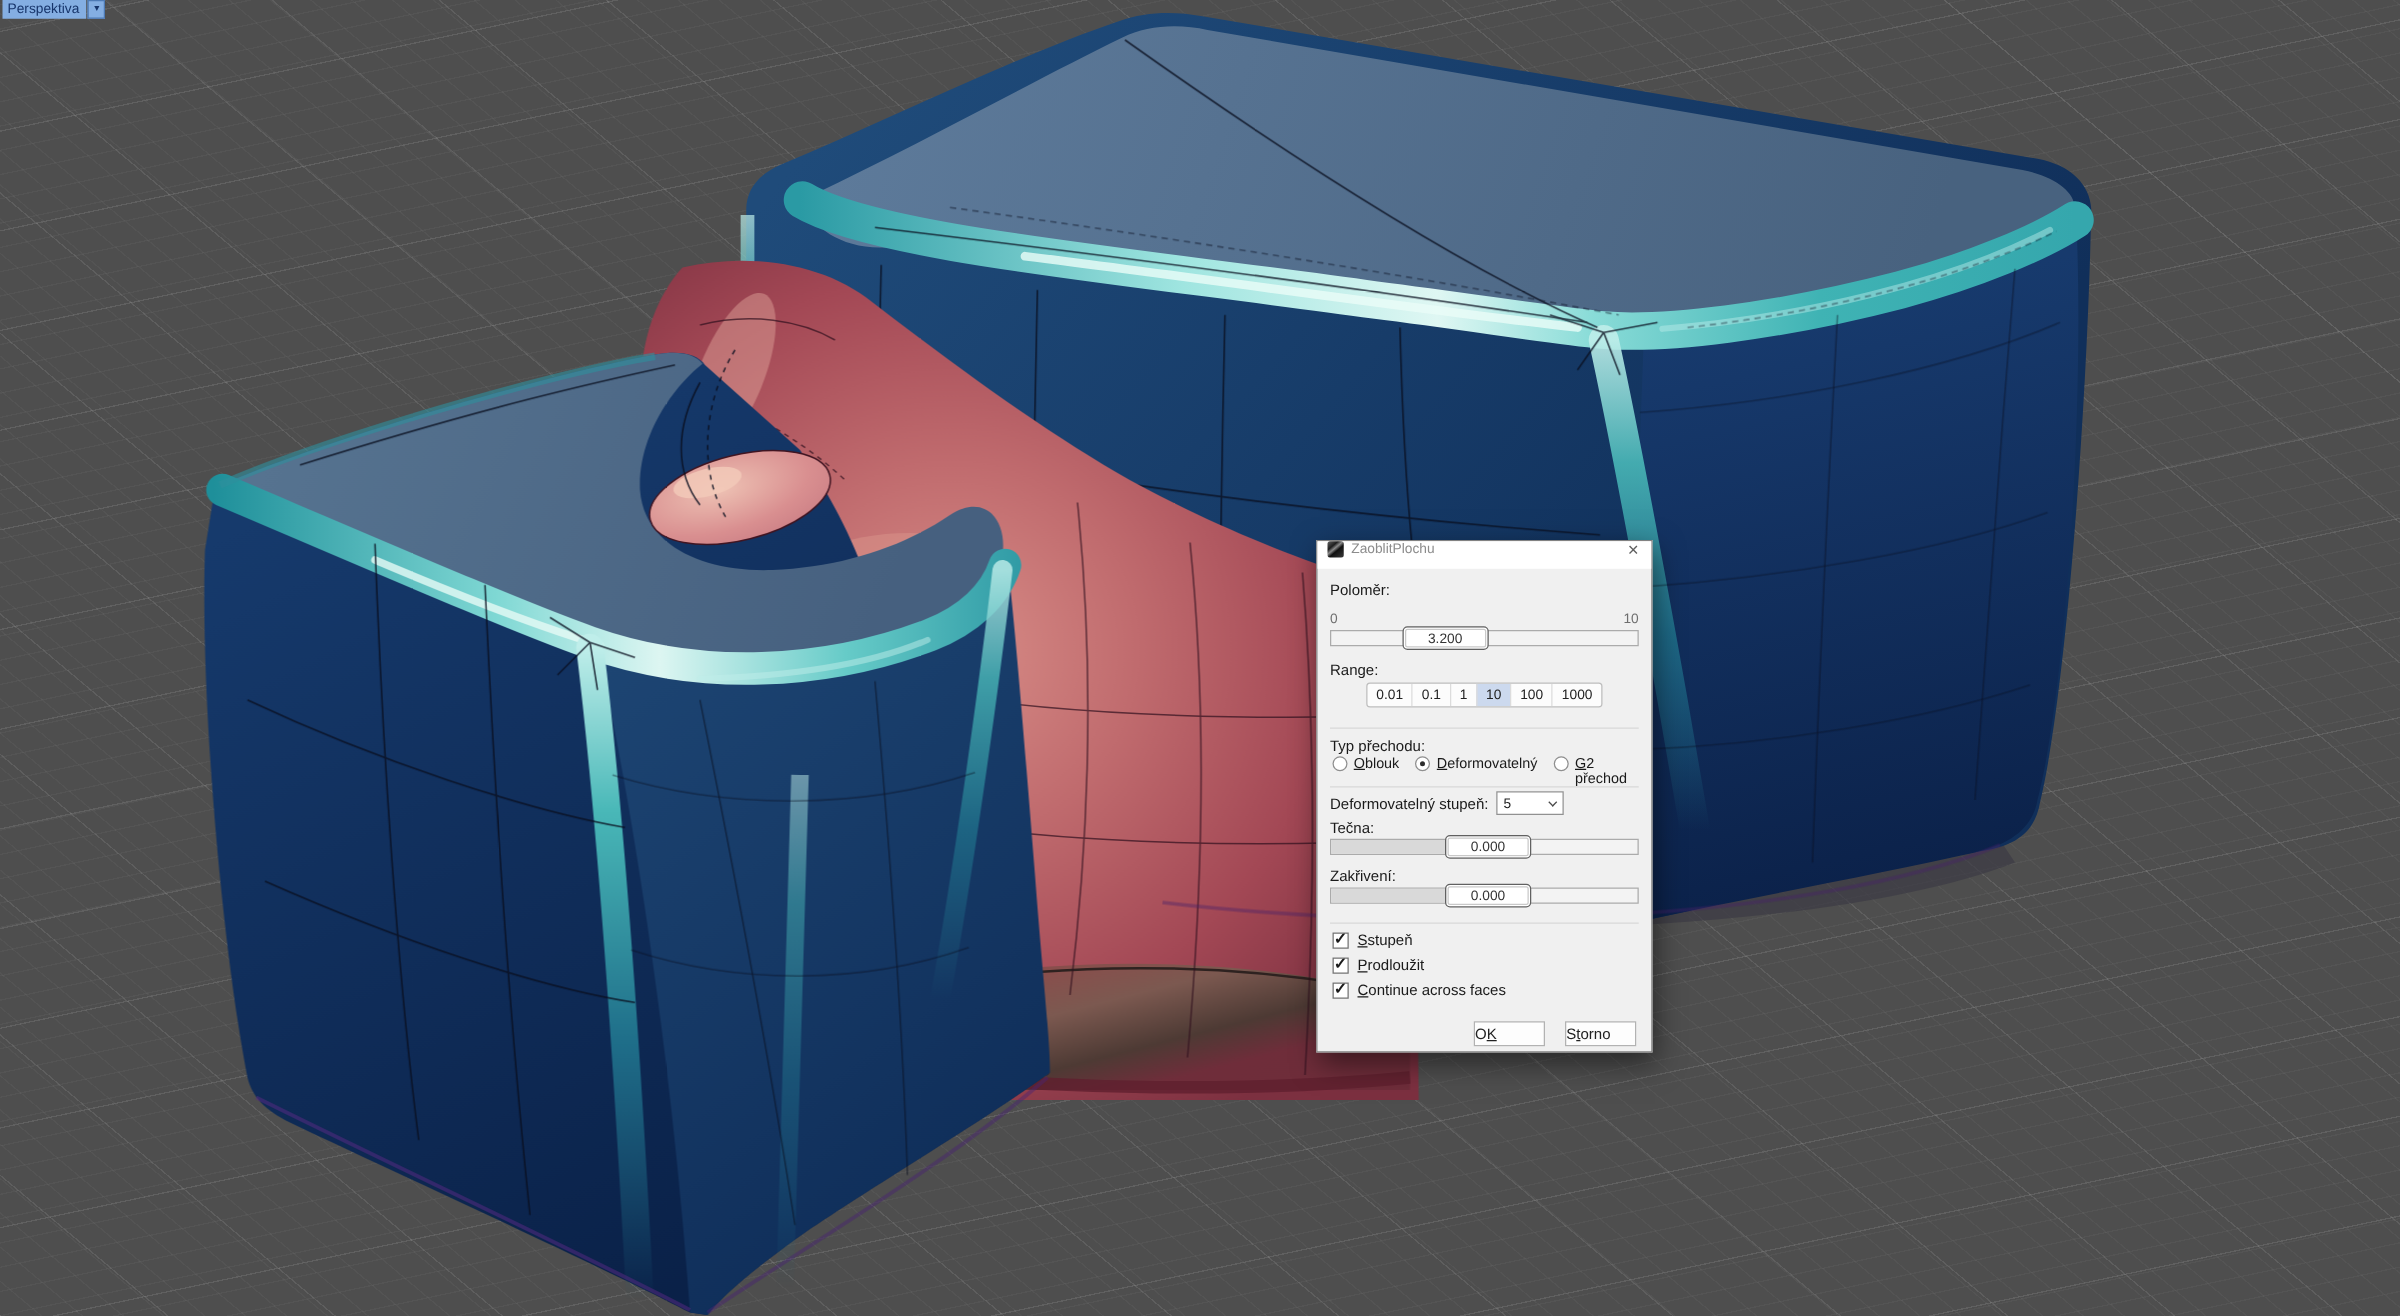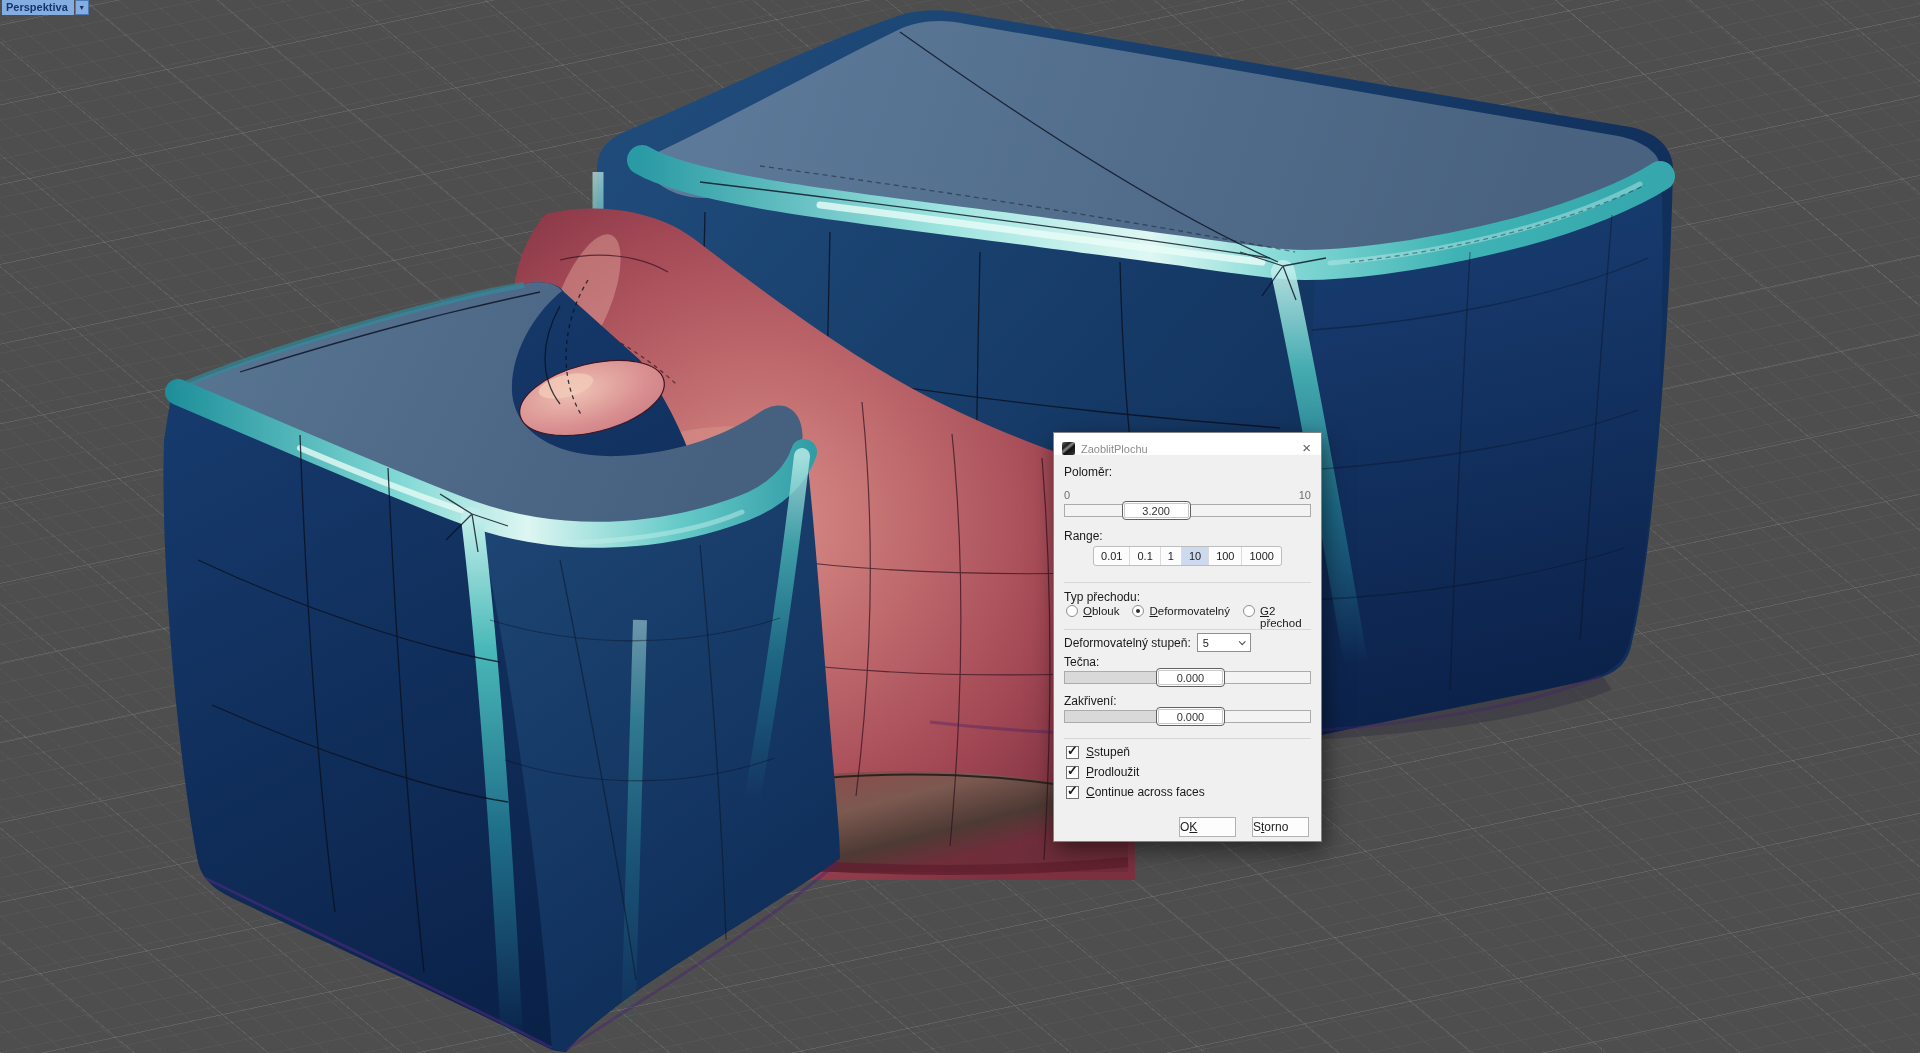--- a/index.html
+++ b/index.html
@@ -11,32 +11,32 @@
     background-image:
       repeating-linear-gradient(-12deg, rgba(255,255,255,.10) 0 1px, transparent 1px 78px),
       repeating-linear-gradient(40deg,  rgba(255,255,255,.09) 0 1px, transparent 1px 86px),
       repeating-linear-gradient(-12deg, rgba(255,255,255,.035) 0 1px, transparent 1px 19px),
       repeating-linear-gradient(40deg,  rgba(255,255,255,.03) 0 1px, transparent 1px 21px);}
 
   .scene-svg{position:absolute;left:0;top:0;}
 
   
   .vp-label{position:absolute;left:2px;top:0;display:flex;align-items:stretch;height:15px;
-    font-size:11px;font-weight:bold;color:#17356b;z-index:5;}
+    font-size:11px;font-weight:normal;color:#17356b;z-index:5;}
   .vp-label .txt{background:#84aee2;padding:1px 6px 1px 4px;line-height:13px;}
   .vp-label .arrow{background:#84aee2;border:1px solid #4d7ab5;width:12px;display:flex;
     align-items:center;justify-content:center;font-size:7px;line-height:1;margin-left:1px;}
 
   
   .dlg{position:absolute;left:1053px;top:432px;width:269px;height:410px;background:#f0f0f0;
     border:1px solid #828282;box-shadow:3px 8px 22px rgba(0,0,0,.5);z-index:10;box-sizing:border-box;
     font-size:12px;color:#1a1a1a;}
   .dlg *{box-sizing:border-box;}
   .dlg-title{position:absolute;left:0;top:0;right:0;height:22px;background:#ffffff;
-    display:flex;align-items:flex-end;padding:0 8px;}
+    display:flex;align-items:flex-start;padding:0 8px;}
   .dlg-title .ticon{width:13px;height:13px;border-radius:2px;margin-right:6px;
     background:linear-gradient(140deg,#666 0%,#1d1d1d 30%,#8a8a8a 44%,#101010 58%,#3c3c3c 100%);}
   .dlg-title .ttext{font-size:11px;color:#8c8c8c;flex:1;}
   .dlg-title .close{color:#5f5f5f;font-size:15px;line-height:15px;padding:0 2px;cursor:default;}
   .lab{position:absolute;left:10px;}
   .minmax{position:absolute;left:10px;right:10px;font-size:11px;color:#6e6e6e;display:flex;justify-content:space-between;}
   .track{position:absolute;left:10px;right:10px;height:13px;background:#f3f3f3;border:1px solid #ababab;}
   .track .fill{position:absolute;left:0;top:0;bottom:0;background:#d9d9d9;}
   .chip{position:absolute;top:-4px;width:69px;height:19px;margin-left:-23px;background:#fff;
     border:1px solid #616161;border-radius:4px;box-shadow:inset 0 0 0 1px #fff,inset 0 0 0 2px #c9c9c9;

